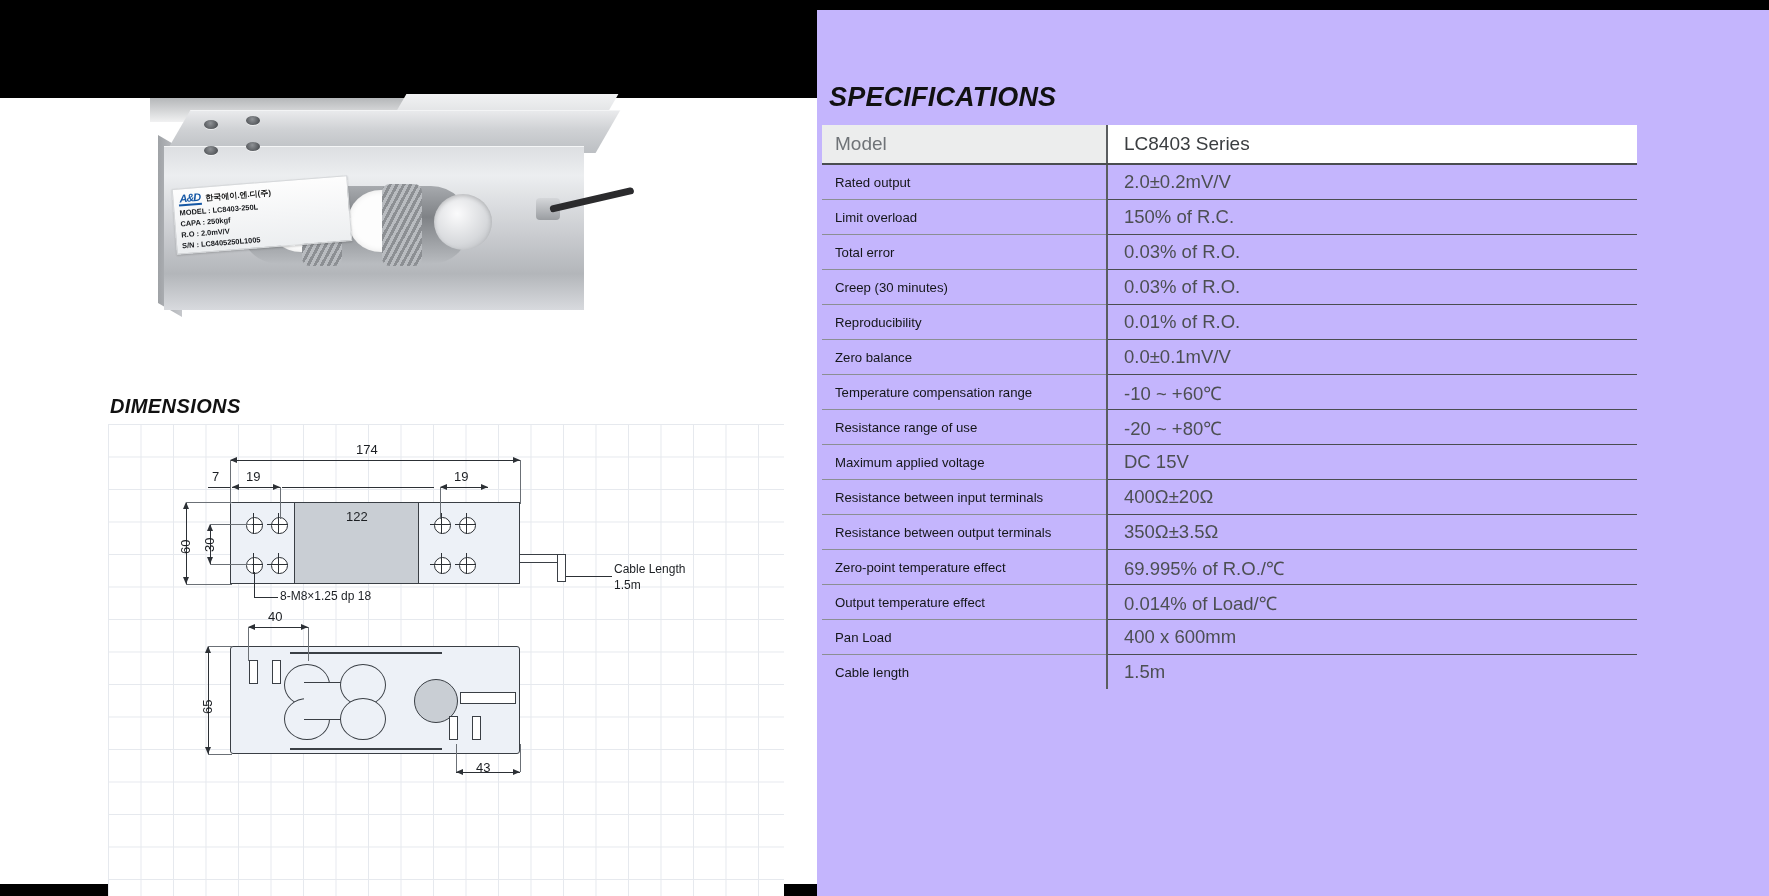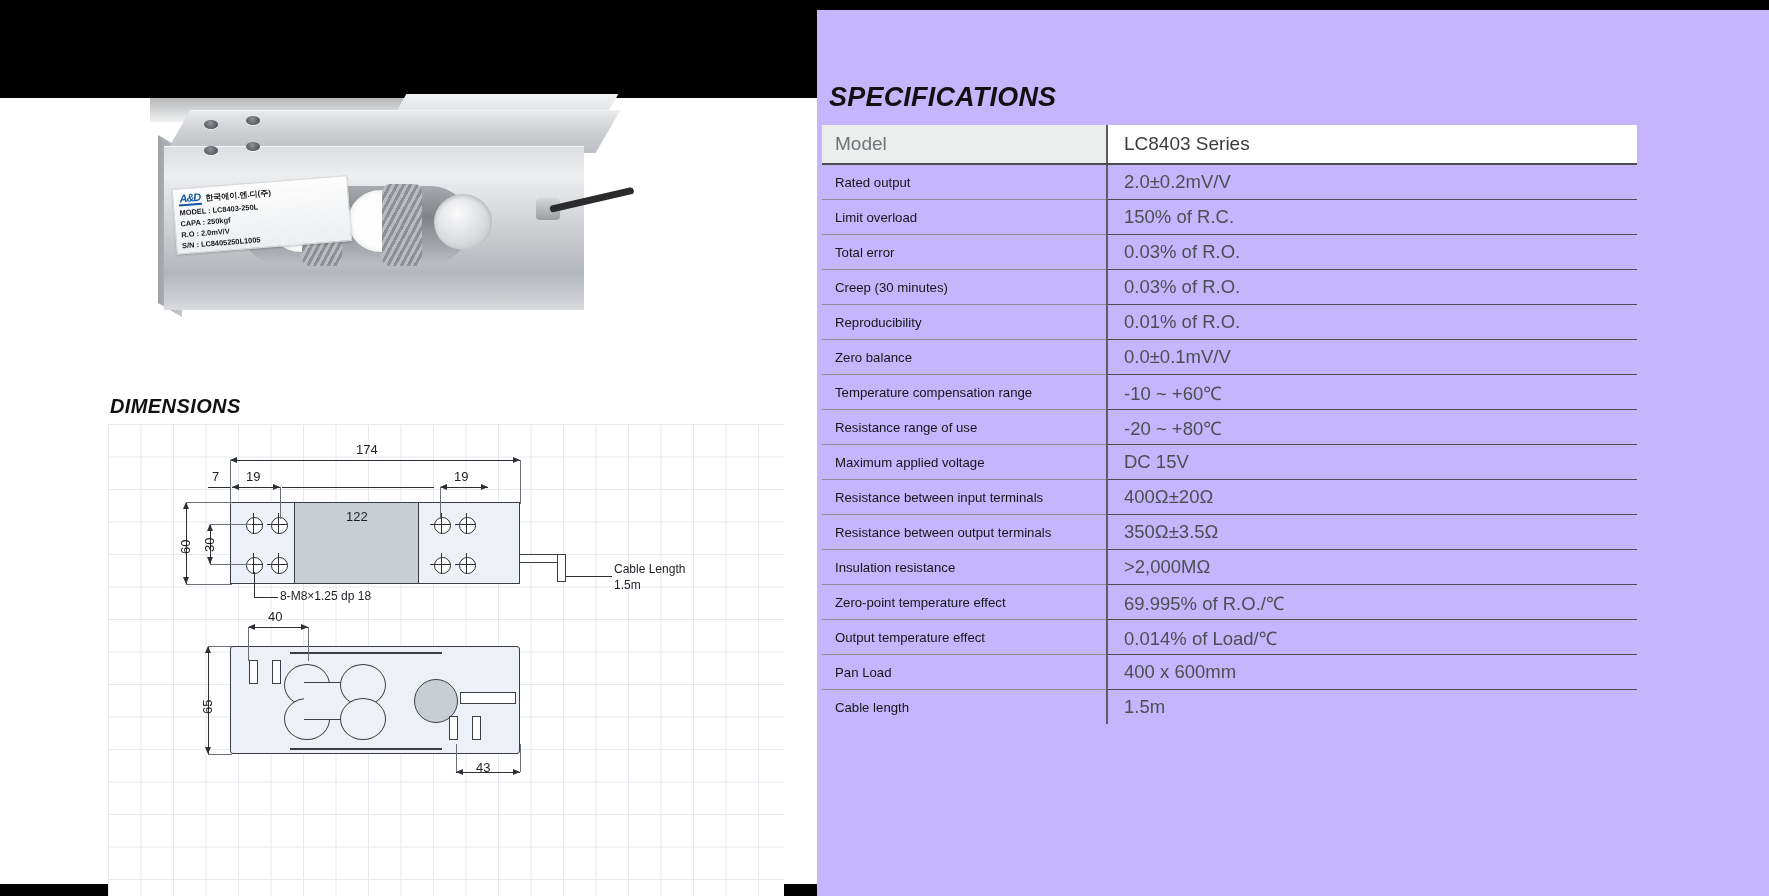--- a/index.html
+++ b/index.html
@@ -385,24 +385,20 @@
           </tr>
           <tr>
             <td class="r-label">Resistance between input  terminals</td>
             <td class="r-value">400Ω±20Ω</td>
           </tr>
           <tr>
             <td class="r-label">Resistance between output terminals</td>
             <td class="r-value">350Ω±3.5Ω</td>
           </tr>
           <tr>
-            <td class="r-label">Insulation  resistance</td>
-            <td class="r-value">&gt;2,000MΩ</td>
-          </tr>
-          <tr>
             <td class="r-label">Zero-point  temperature effect</td>
             <td class="r-value">69.995% of R.O./℃</td>
           </tr>
           <tr>
             <td class="r-label">Output temperature effect</td>
             <td class="r-value">0.014% of Load/℃</td>
           </tr>
           <tr>
             <td class="r-label">Pan Load</td>
             <td class="r-value">400 x 600mm</td>

